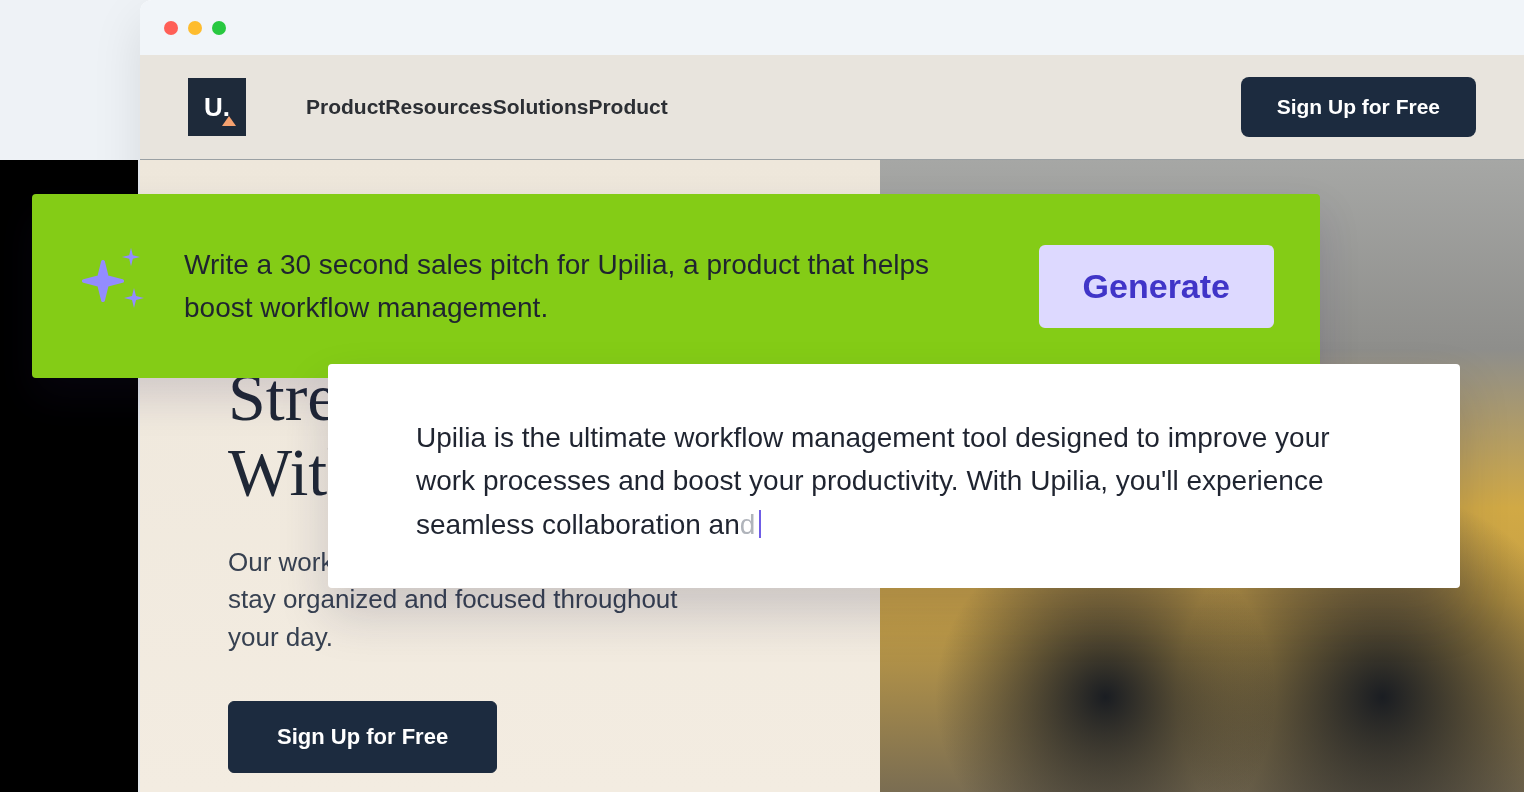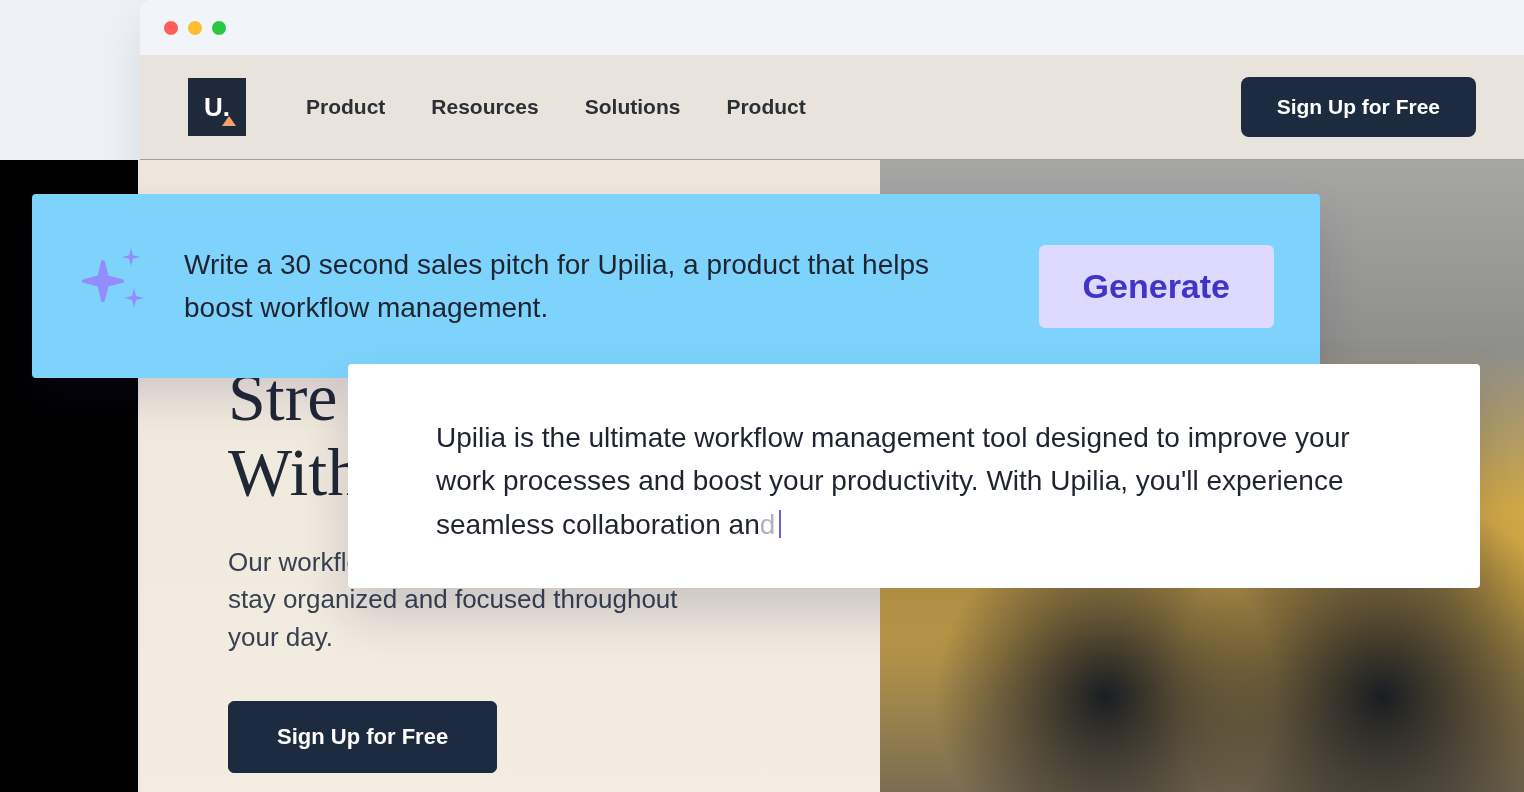--- a/index.html
+++ b/index.html
@@ -57,21 +57,21 @@
     }
     .brand-tri {
       position: absolute;
       bottom: 10px;
       right: 10px;
       width: 0; height: 0;
       border-left: 7px solid transparent;
       border-right: 7px solid transparent;
       border-bottom: 10px solid #f5a16f;
     }
-    .nav-links { display: flex; gap: 46px; }
+    .nav-links { display: flex; }
     .nav-links span { font-size: 21px; font-weight: 600; color: #2c2f34; cursor: pointer; }
     .nav-cta {
       margin-left: auto;
       background: #1c2b3f;
       color: #fff;
       padding: 18px 36px;
       border-radius: 8px;
       font-size: 21px;
       font-weight: 600;
       cursor: pointer;
@@ -123,21 +123,21 @@
       left: 0; top: 160px;
       width: 138px; height: 632px;
       background: #000;
     }
     .prompt-card {
       position: absolute;
       left: 32px;
       top: 194px;
       width: 1288px;
       height: 184px;
-      background: #7dd3fc;
+      background: #84cc16;
       border-radius: 4px;
       box-shadow: 0 20px 40px rgba(40,30,90,0.15);
       display: flex;
       align-items: center;
       padding: 0 46px;
     }
     .sparkle-wrap { width: 80px; flex-shrink: 0; display: flex; align-items: center; justify-content: center; }
     .sparkle { position: relative; width: 64px; height: 64px; }
     .star { position: absolute; }
     .star svg path { fill: #938cff; }
@@ -153,21 +153,21 @@
       color: #4035c8;
       font-size: 34px;
       font-weight: 600;
       padding: 22px 44px;
       border-radius: 6px;
       cursor: pointer;
       margin-left: 19px;
     }
     .output-card {
       position: absolute;
-      left: 348px;
+      left: 328px;
       top: 364px;
       width: 1132px;
       height: 224px;
       background: #ffffff;
       border-radius: 4px;
       box-shadow: 0 26px 50px rgba(30,25,70,0.18);
       padding: 52px 88px;
     }
     .output-text {
       font-size: 28px;

